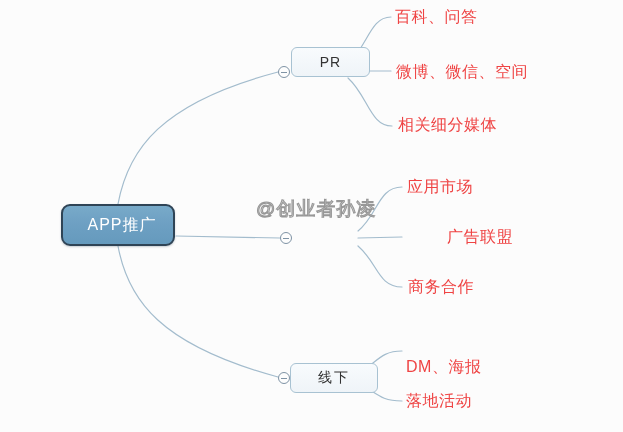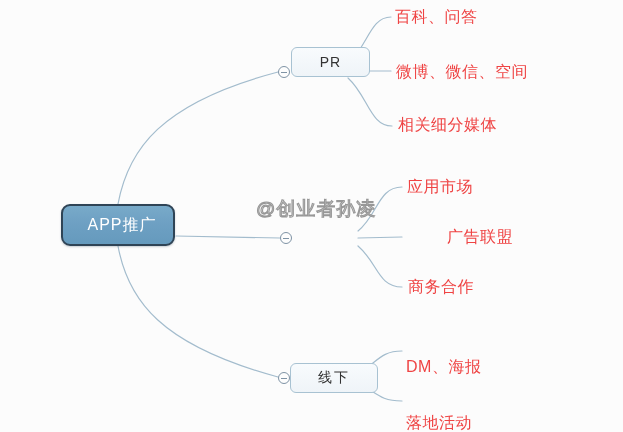--- a/index.html
+++ b/index.html
@@ -126,17 +126,17 @@
   <div class="branch-node branch-pr">PR</div>
   <div class="branch-node branch-offline">线下</div>
 
   <span class="leaf-node" style="left:395px; top:17px;">百科、问答</span>
   <span class="leaf-node" style="left:396px; top:72px;text-align:right;">微博、微信、空间</span>
   <span class="leaf-node" style="left:398px; top:125px;">相关细分媒体</span>
   <span class="leaf-node" style="left:407px; top:187px;">应用市场</span>
   <span class="leaf-node" style="left:408px; top:237px;margin-left:39px;">广告联盟</span>
   <span class="leaf-node" style="left:408px; top:287px;font-family:Liberation Serif, serif;">商务合作</span>
   <span class="leaf-node" style="left:406px; top:351px;margin-top:16px;">DM、海报</span>
-  <span class="leaf-node" style="left:406px; top:401px;margin-top:22px;">落地活动</span>
+  <span class="leaf-node" style="left:406px; top:401px;">落地活动</span>
 
   <div class="watermark">@创业者孙凌</div>
 
 </div>
 
 </body></html>

